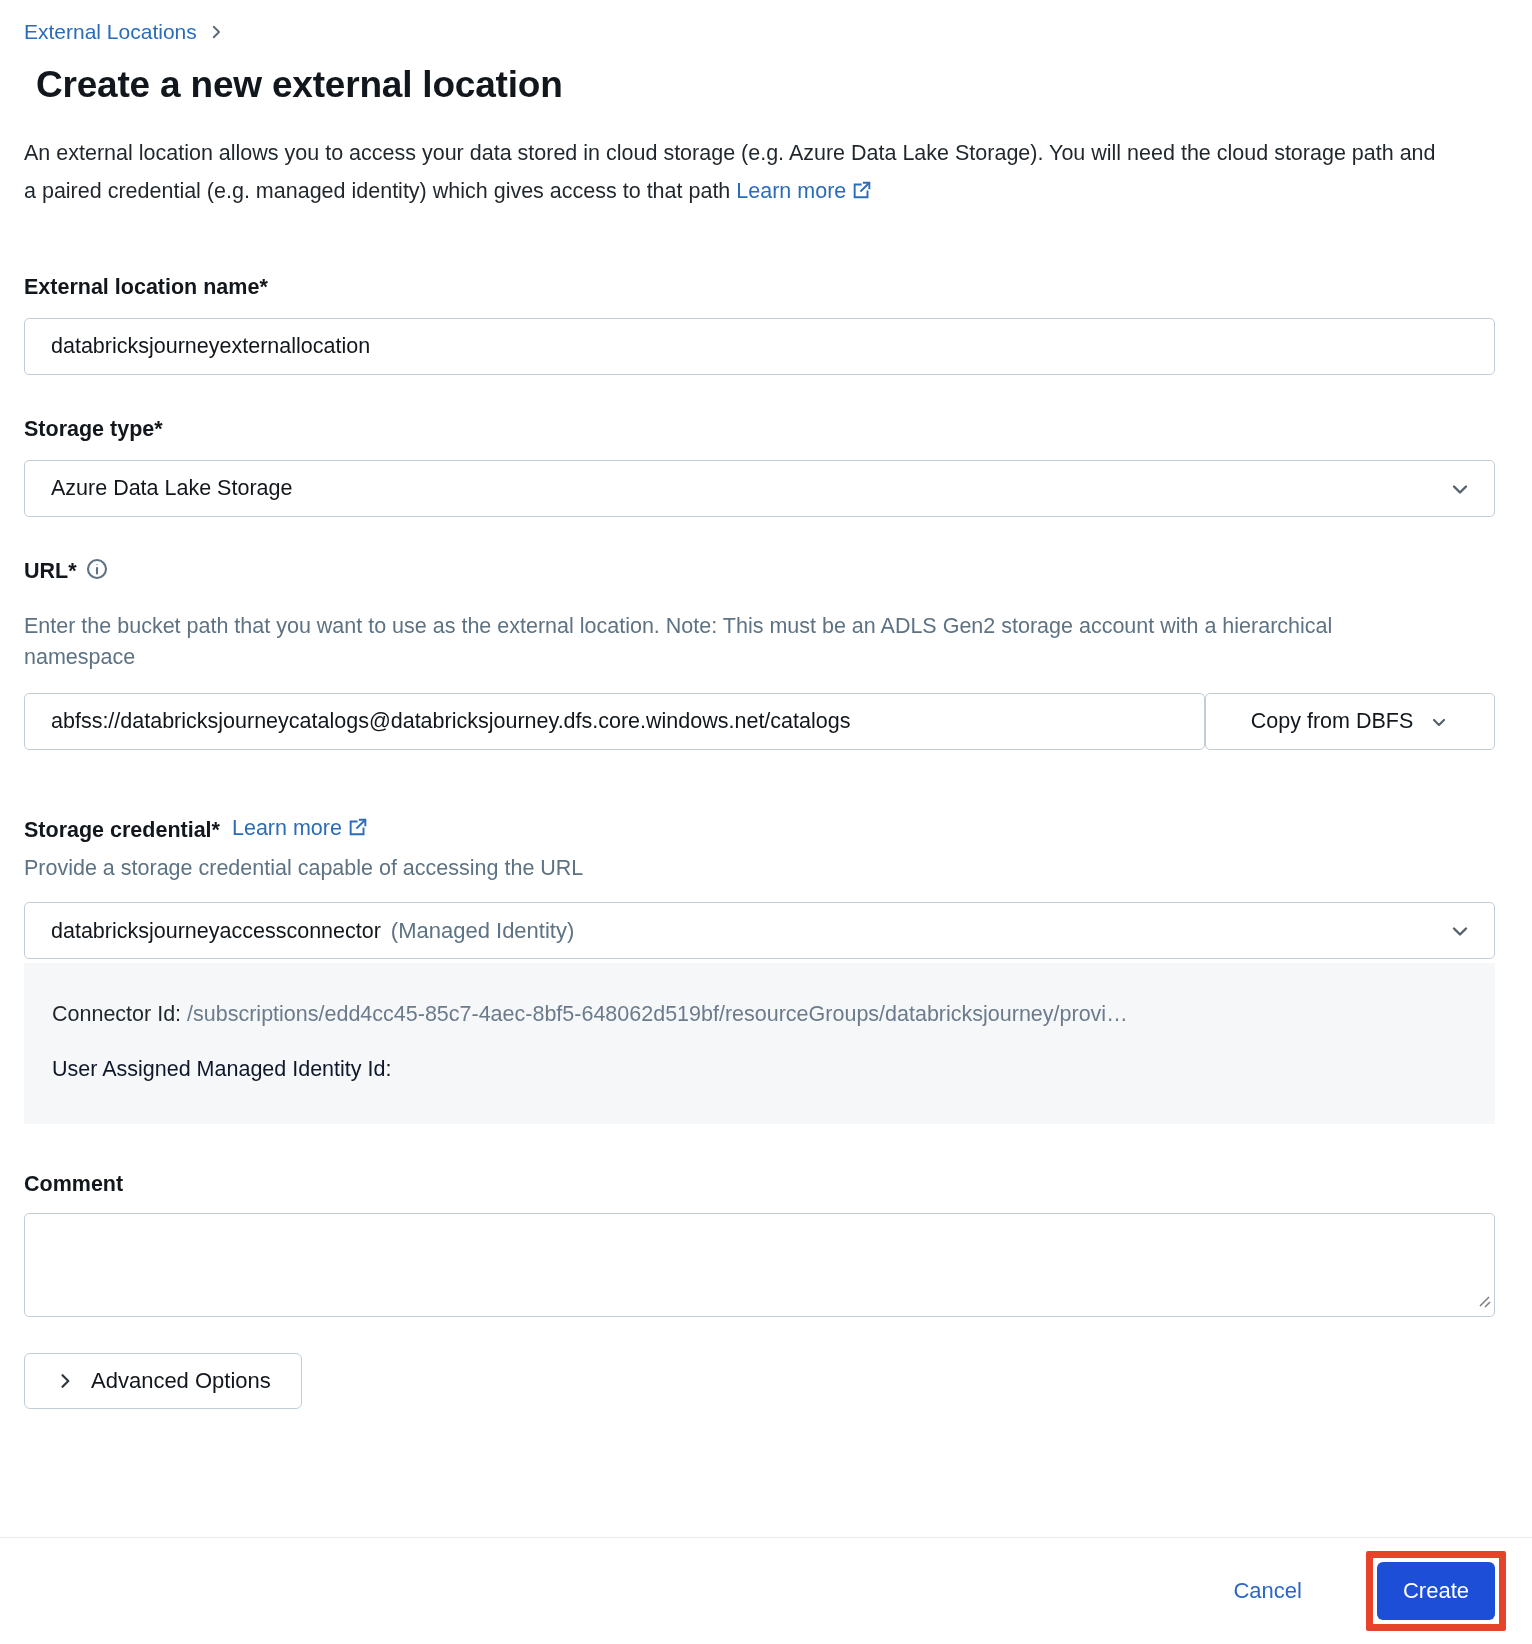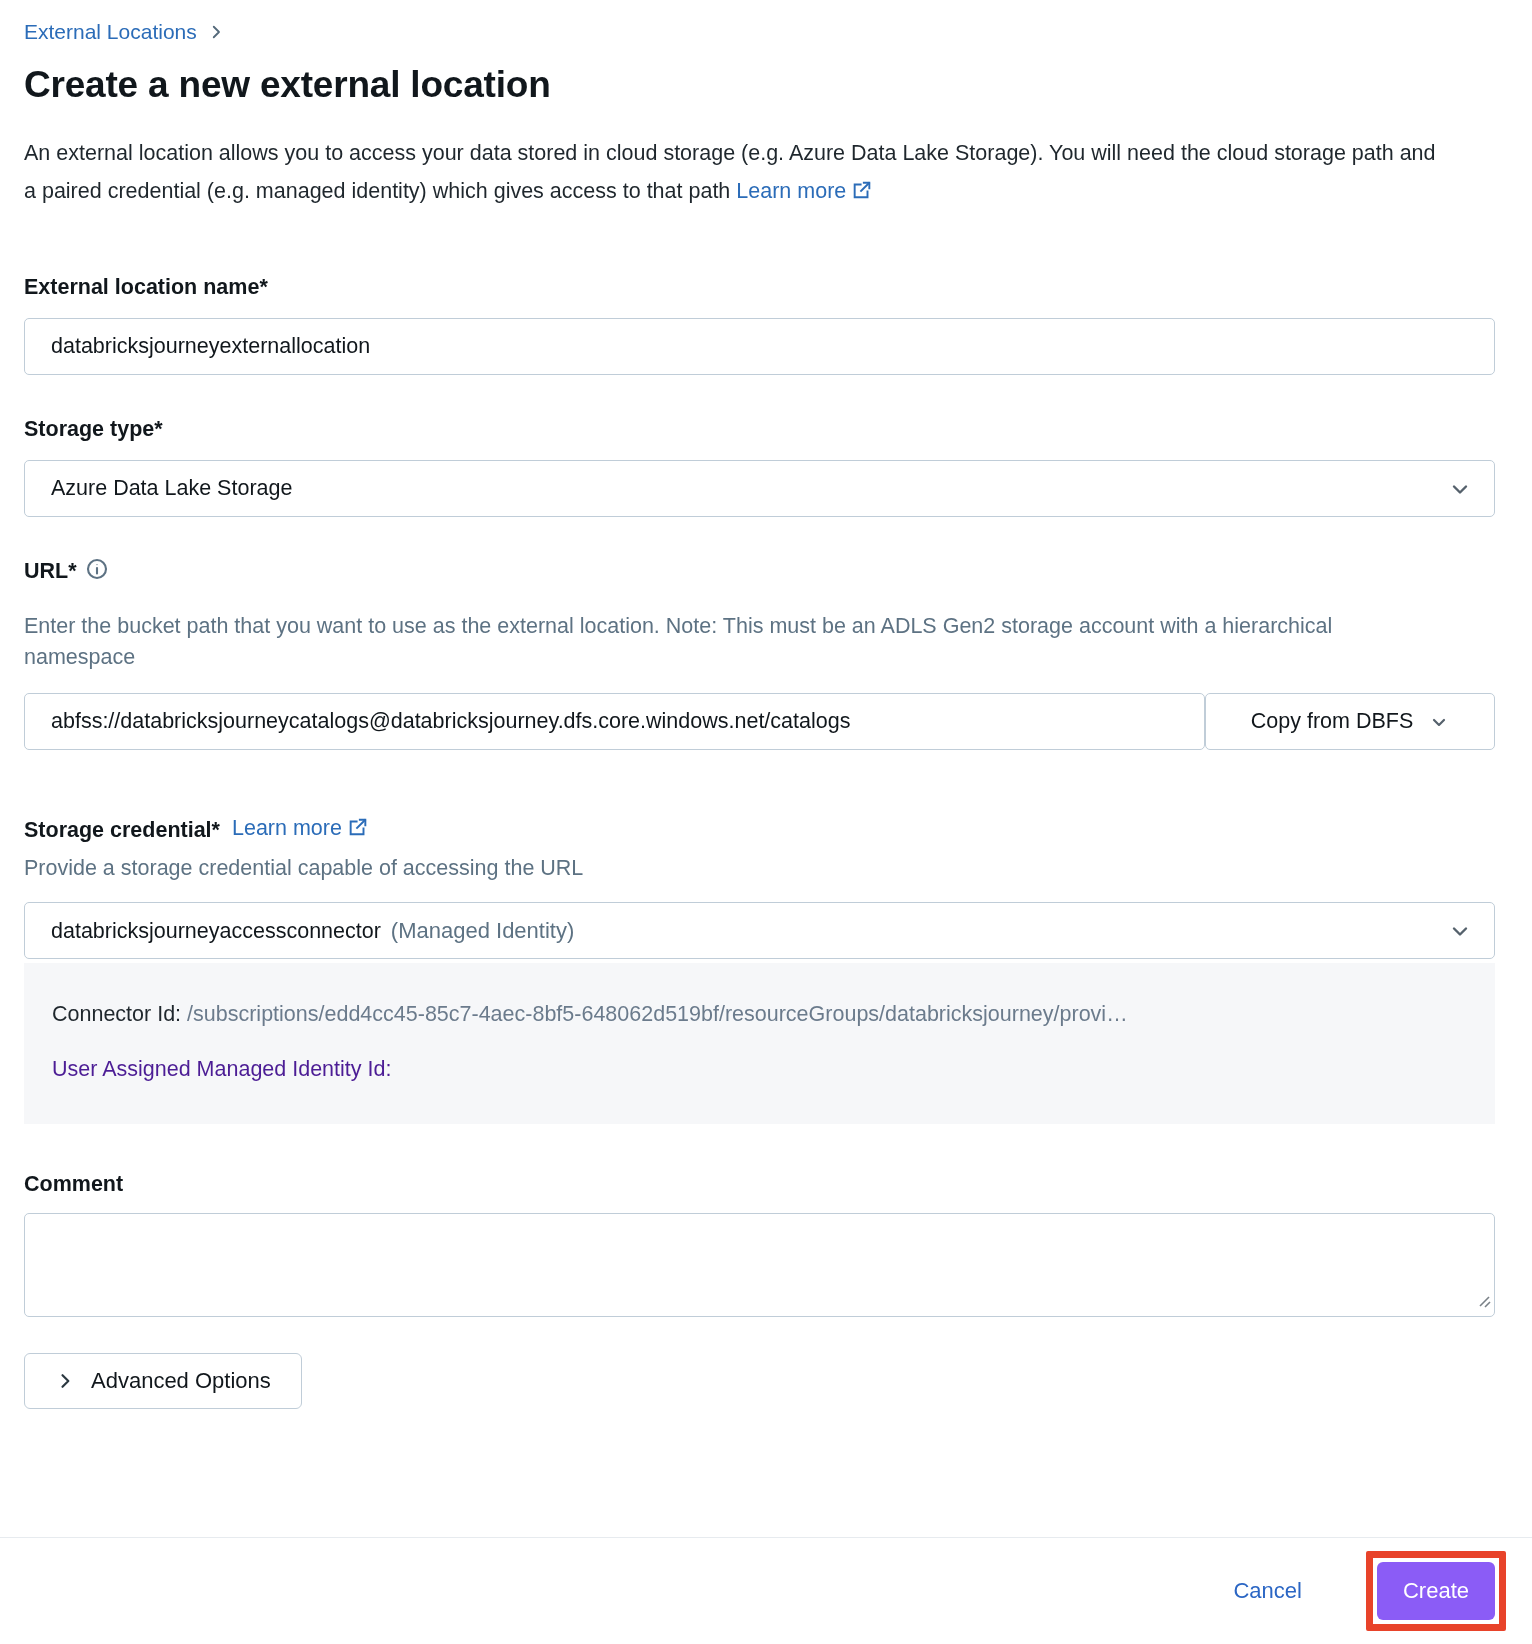--- a/index.html
+++ b/index.html
@@ -30,20 +30,21 @@
     cursor: pointer;
   }
   .crumb-sep svg { display: block; }
   
   h1.page-title {
     margin-top: 20px;
     font-size: 37px;
     font-weight: 700;
     color: #11171C;
     letter-spacing: -0.2px;
+    margin-left: 12px;
   }
   
   .description {
     margin-top: 28px;
     font-size: 21.5px;
     line-height: 38px;
     color: #1F272D;
     max-width: 1420px;
   }
   .inline-link {
@@ -131,21 +132,21 @@
   
   .connector-panel {
     margin-top: 4px;
     background: #F6F7F9;
     padding: 36px 28px 40px 28px;
     font-size: 21.5px;
     line-height: 30px;
   }
   .connector-line { color: #1F272D; white-space: nowrap; overflow: hidden; }
   .connector-value { color: #6B7B8C; }
-  .uami-line { margin-top: 25px; color: #4c1d95; }
+  .uami-line { margin-top: 25px; color: #0f172a; }
   
   .comment-wrap { position: relative; margin-top: 16px; }
   .comment-box {
     display: block;
     height: 104px;
     padding: 14px 22px;
     font-size: 21.5px;
     color: #11171C;
     resize: none;
     outline: none;
@@ -195,21 +196,21 @@
   }
   .create-annotation {
     border: 7px solid #E8432A;
     border-radius: 2px;
     padding: 4px;
   }
   .create-btn {
     min-width: 116px;
     height: 58px;
     padding: 0 26px;
-    background: #8b5cf6;
+    background: #1d4ed8;
     color: #ffffff;
     border: none;
     border-radius: 6px;
     font-size: 22px;
     cursor: pointer;
     font-family: inherit;
   }
 </style>
 </head>
 <body>

